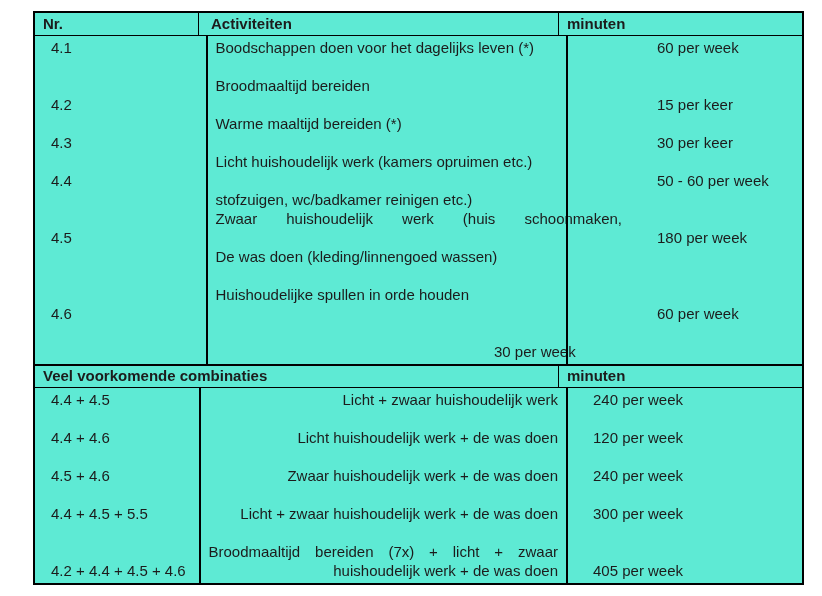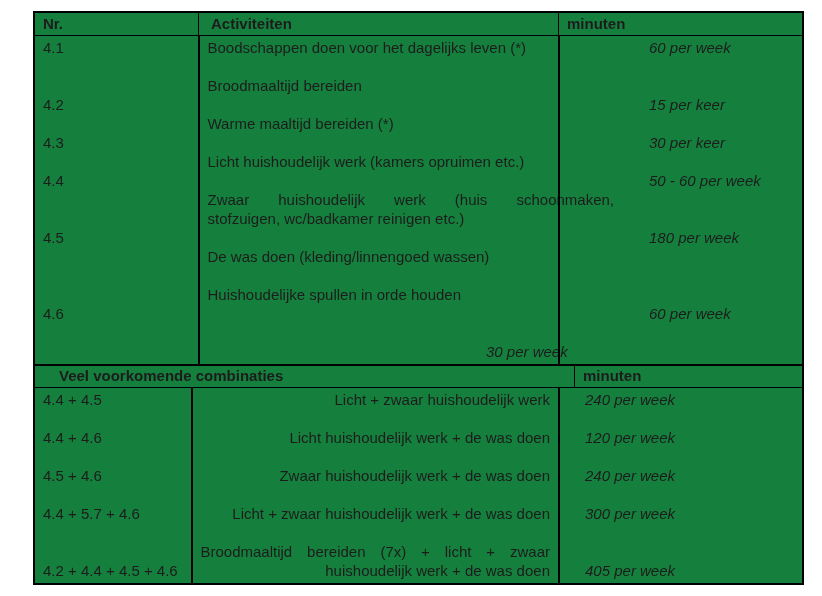--- a/index.html
+++ b/index.html
@@ -15,21 +15,21 @@
     color: #1c1c1c;
     font-size: 15px;
   }
   .doc-table {
     position: absolute;
     left: 33px;
     top: 11px;
     width: 771px;
     border: 2px solid #000;
     box-sizing: border-box;
-    background: #15803d;
+    background: #5eead4;
   }
   .row {
     display: flex;
     align-items: stretch;
   }
   .c {
     box-sizing: border-box;
     padding-left: 8px;
     padding-right: 8px;
     overflow: hidden;
@@ -44,47 +44,48 @@
   .header-row .h1 { width: 163px; }
   .header-row .h2 { width: 360px; border-left: 1.5px solid #000; padding-left: 12px; }
   .header-row .h3 { flex: 1; border-left: 1.5px solid #000; }
   .combo-header-row {
     height: 21px;
     line-height: 20px;
     font-weight: bold;
     border-top: 2px solid #000;
     border-bottom: 1.5px solid #000;
   }
-  .combo-header-row .span2 { width: 523px; margin-left: 16px; }
+  .combo-header-row .span2 { width: 523px; }
   .combo-header-row .h3 { flex: 1; border-left: 1.5px solid #000; }
   
   .tbody {
     position: relative;
     padding: 2px 0 3px 0;
+    margin-left: 8px;
   }
   .vline {
     position: absolute;
     top: 0;
     bottom: 0;
     width: 1.5px;
     background: #000;
   }
   .s1 .v1 { left: 163px; }
   .s2 .v1 { left: 156px; }
   .v2 { left: 523px; }
   .line {
     display: flex;
     height: 19px;
     line-height: 19px;
   }
   .s1 .c1 { width: 163px; white-space: nowrap; }
   .s1 .c2 { width: 424px; padding-left: 9.5px; }
   .s2 .c1 { width: 156px; white-space: nowrap; }
   .s2 .c2 { width: 367px; padding-left: 9.5px; text-align: right; }
-  .c3 { flex: 1; padding-left: 27px; white-space: nowrap; font-style: italic; }
+  .c3 { flex: 1; padding-left: 27px; white-space: nowrap; }
   .act[data-align="justify"] {
     text-align: justify;
     text-align-last: justify;
   }
 </style>
 </head>
 <body>
 
 <div class="doc-table">
 
@@ -141,27 +142,27 @@
       </div>
 
       <div class="line">
         <div class="c c1">4.4</div>
         <div class="c c2 act"></div>
         <div class="c c3">50 - 60 per week</div>
       </div>
 
       <div class="line">
         <div class="c c1"></div>
+        <div class="c c2 act">stofzuigen, wc/badkamer reinigen etc.)</div>
+        <div class="c c3"></div>
+      </div>
+
+      <div class="line">
+        <div class="c c1"></div>
         <div class="c c2 act" data-align="justify">Zwaar huishoudelijk werk (huis schoonmaken,</div>
-        <div class="c c3"></div>
-      </div>
-
-      <div class="line">
-        <div class="c c1"></div>
-        <div class="c c2 act">stofzuigen, wc/badkamer reinigen etc.)</div>
         <div class="c c3"></div>
       </div>
 
       <div class="line">
         <div class="c c1">4.5</div>
         <div class="c c2 act"></div>
         <div class="c c3">180 per week</div>
       </div>
 
       <div class="line">
@@ -239,21 +240,21 @@
         <div class="c c3">240 per week</div>
       </div>
 
       <div class="line">
         <div class="c c1"></div>
         <div class="c c2 act"></div>
         <div class="c c3"></div>
       </div>
 
       <div class="line">
-        <div class="c c1">4.4 + 5.7 + 4.6</div>
+        <div class="c c1">4.4 + 4.5 + 5.5</div>
         <div class="c c2 act">Licht + zwaar huishoudelijk werk + de was doen</div>
         <div class="c c3">300 per week</div>
       </div>
 
       <div class="line">
         <div class="c c1"></div>
         <div class="c c2 act"></div>
         <div class="c c3"></div>
       </div>
 

